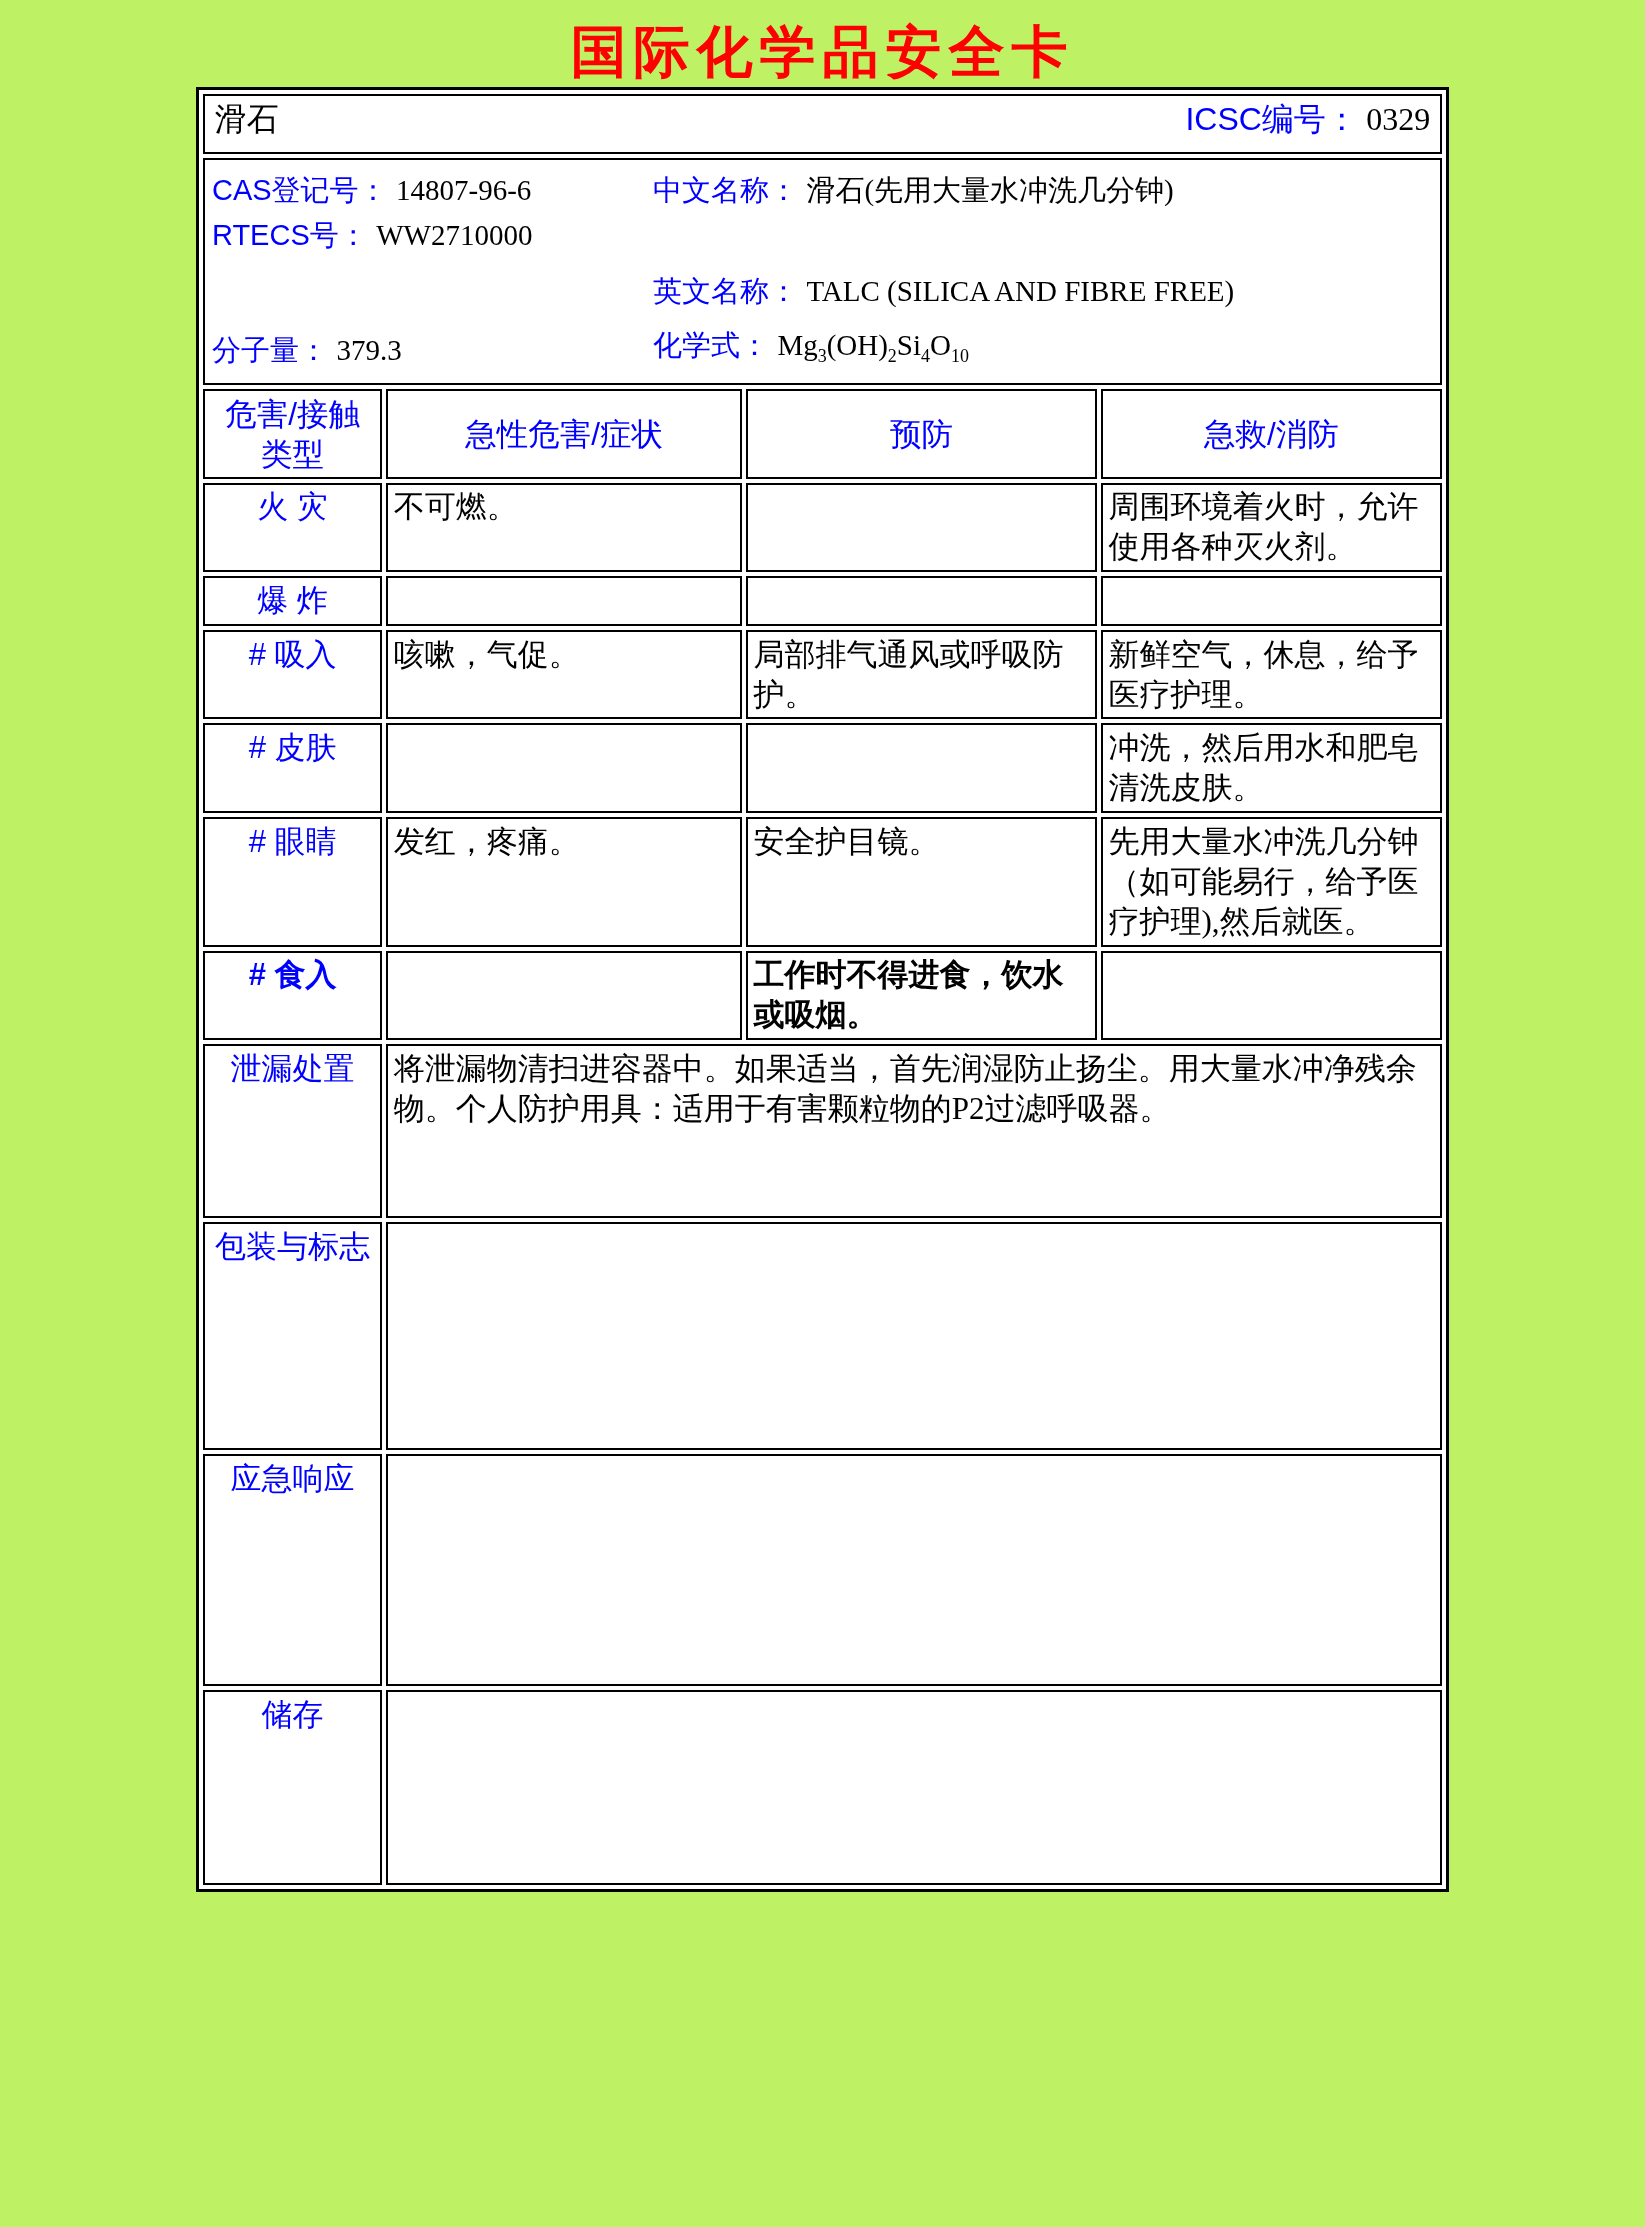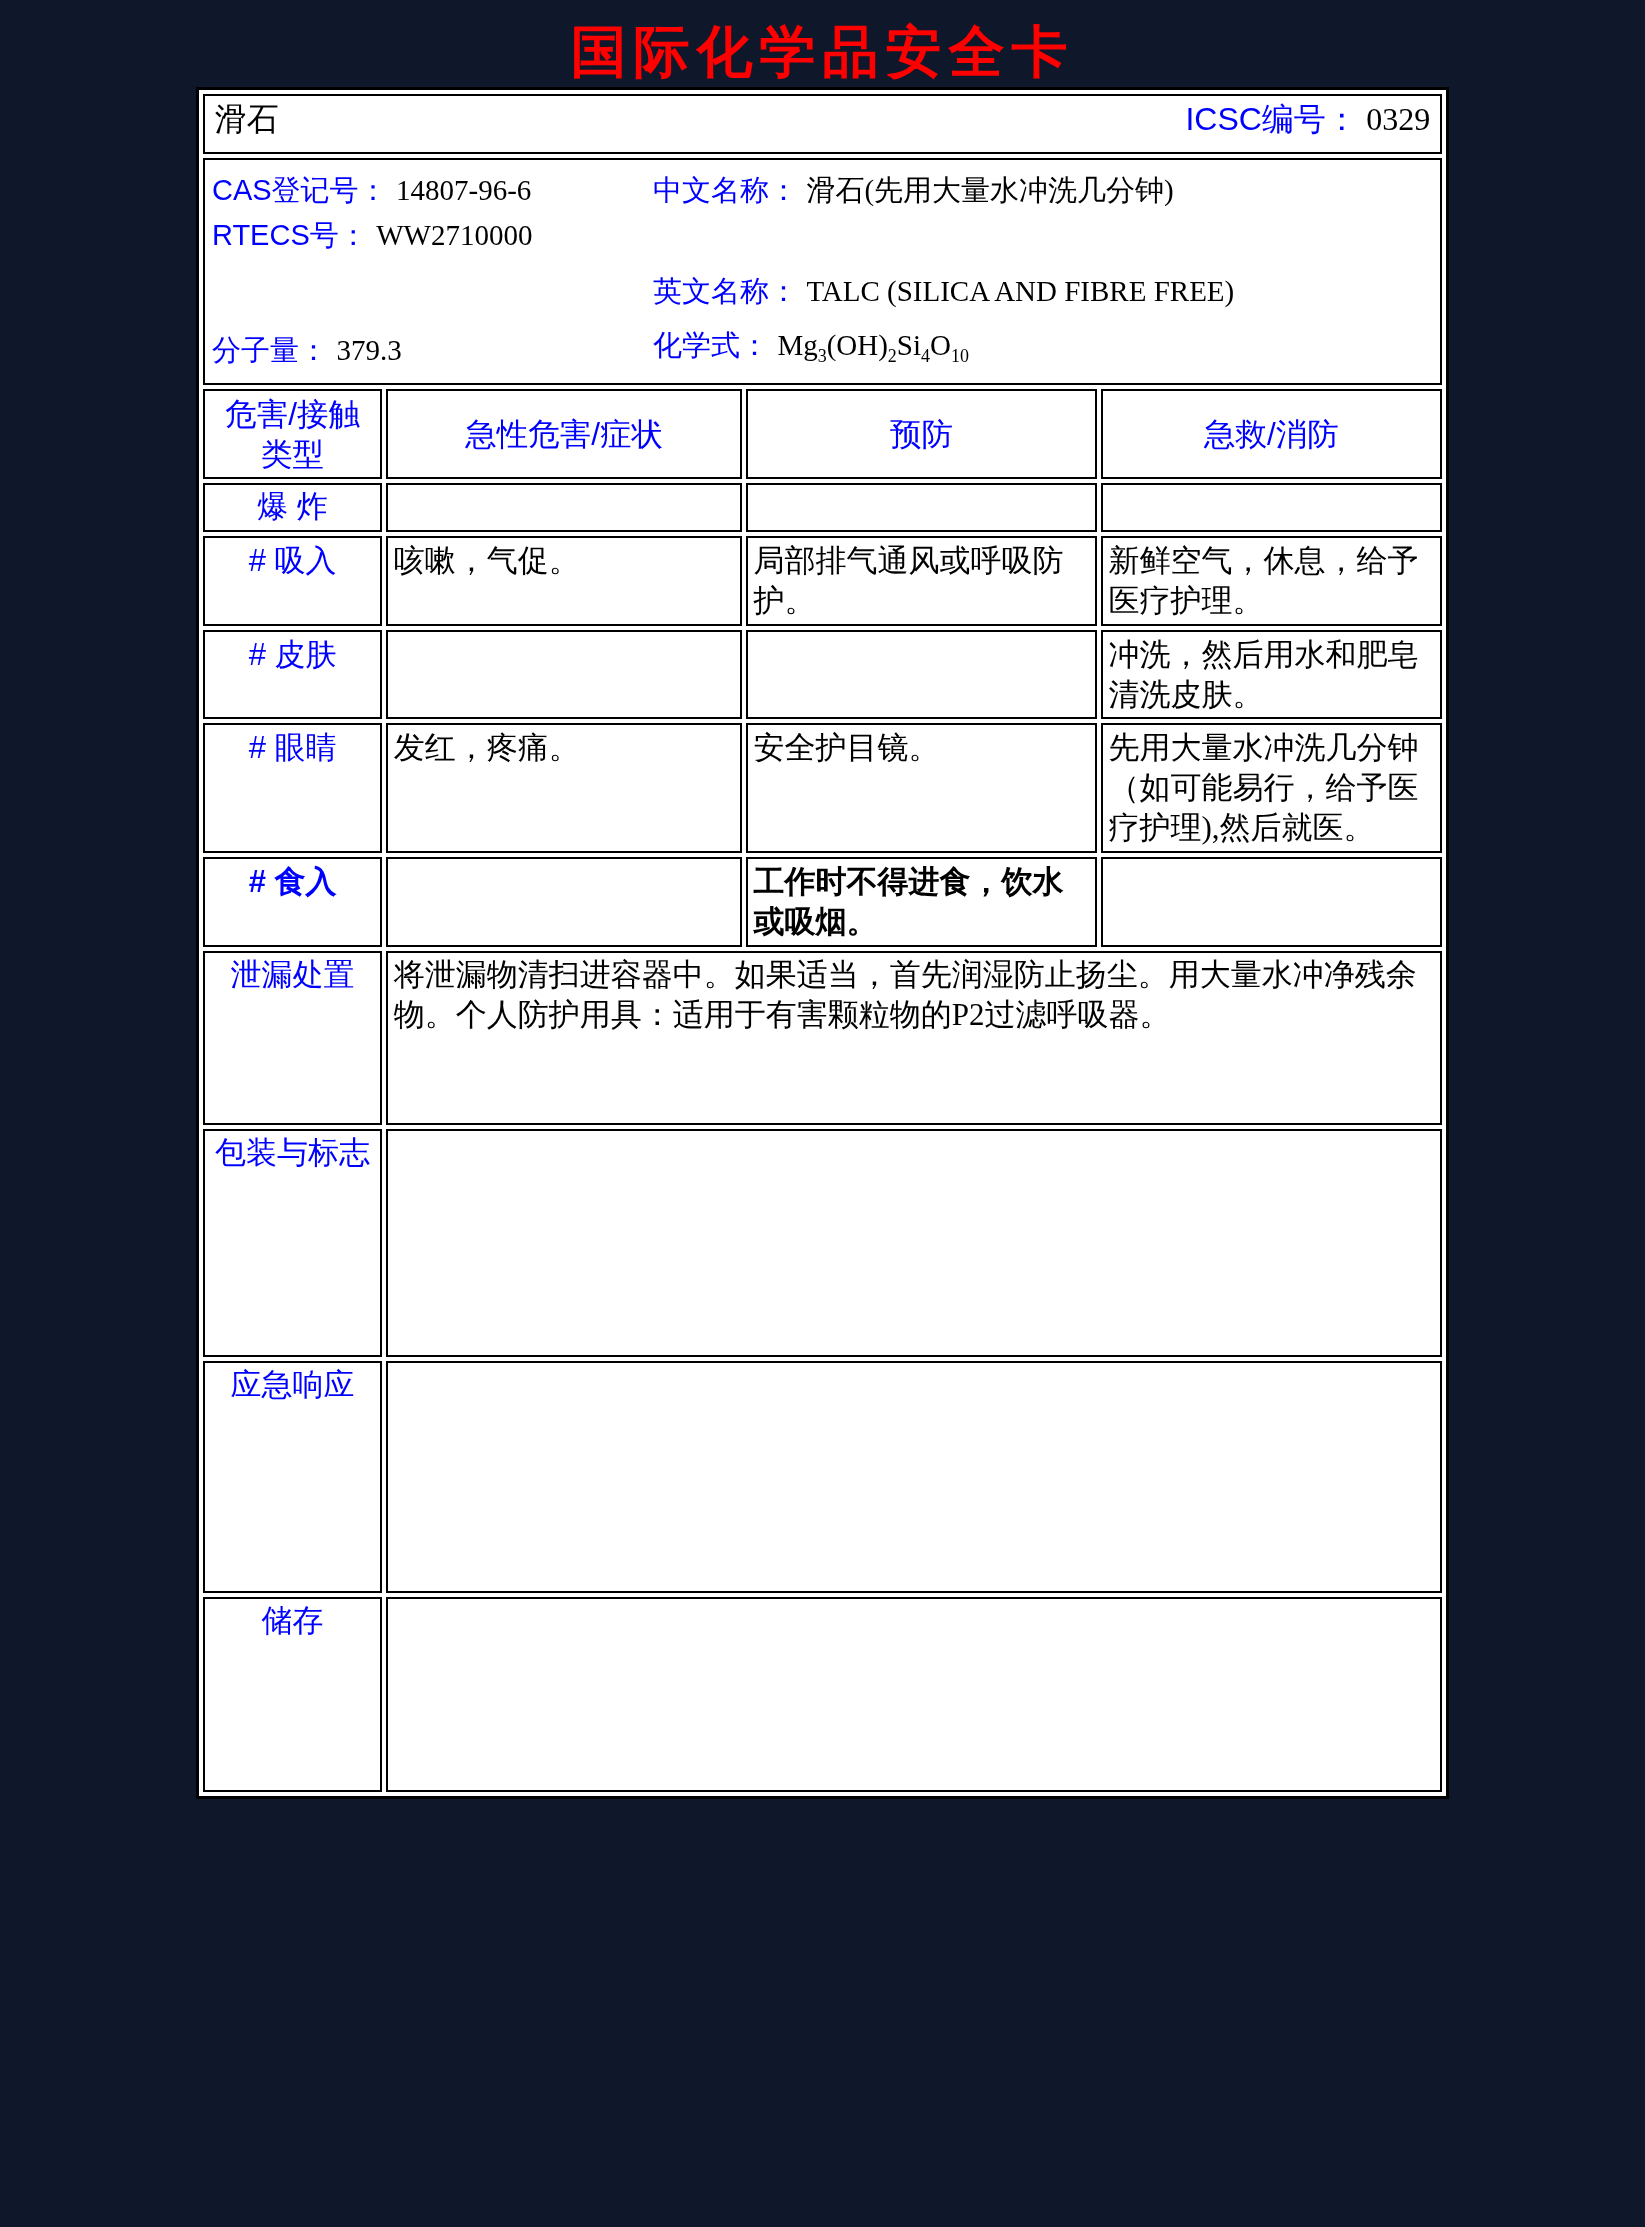--- a/index.html
+++ b/index.html
@@ -1,20 +1,20 @@
 <!DOCTYPE html>
 <html style="font-size:11.2px"><head>
 <meta charset="utf-8">
 <style>
   * { margin: 0; padding: 0; box-sizing: border-box; }
   html, body { background: #ffffff; }
   .page {
     width: 1645px;
     height: 2227px;
-    background: #0f172a;
+    background: #bef264;
     font-family: "Liberation Serif", "DejaVu Serif", serif;
     color: #000000;
     overflow: hidden;
   }
   .title {
     text-align: center;
     color: #ff0000;
     font-size: 56px;
     font-weight: bold;
     letter-spacing: 7px;
@@ -159,20 +159,26 @@
       </td>
     </tr>
 
     <tr class="r-hdr">
       <td>危害/接触类型</td>
       <td>急性危害/症状</td>
       <td>预防</td>
       <td>急救/消防</td>
     </tr>
 
+    <tr class="r-fire">
+      <td class="label-cell">火 灾</td>
+      <td>不可燃。</td>
+      <td></td>
+      <td>周围环境着火时，允许使用各种灭火剂。</td>
+    </tr>
 
     <tr class="r-expl">
       <td class="label-cell">爆 炸</td>
       <td></td>
       <td></td>
       <td></td>
     </tr>
 
 
     <tr class="r-inh">

